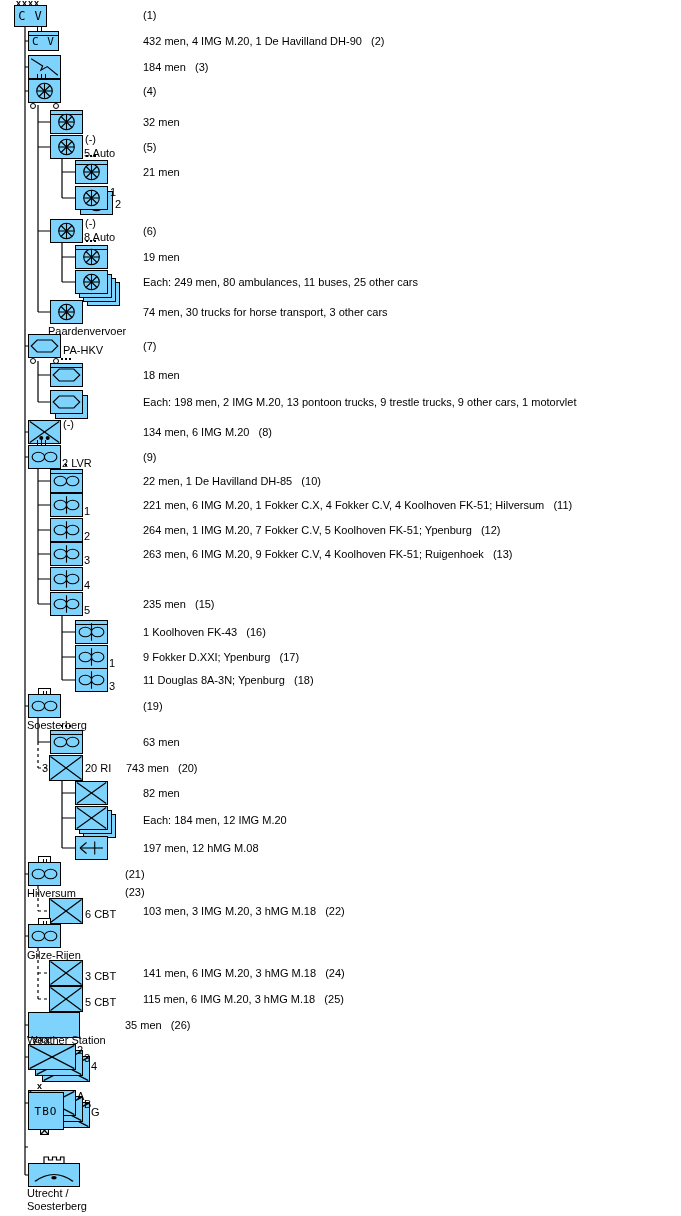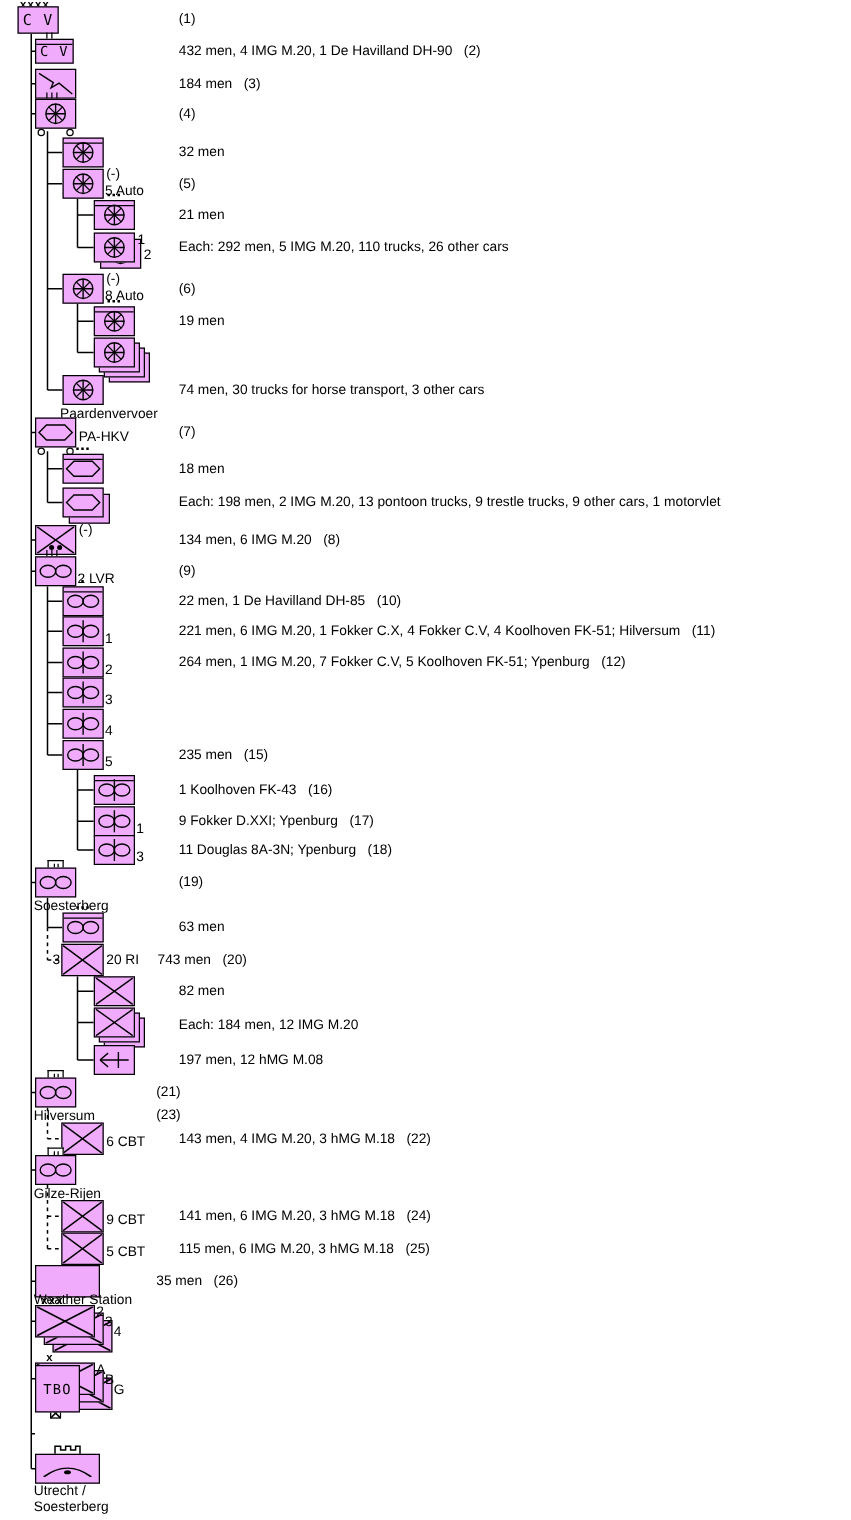--- a/index.html
+++ b/index.html
@@ -1,20 +1,20 @@
 <!DOCTYPE html>
 <html><head>
 <meta charset="utf-8">
 <style>
   html,body{margin:0;padding:0;background:#fff;}
   .canvas{position:relative;width:681px;height:1216px;background:#ffffff;
           font-family:"Liberation Sans",sans-serif;color:#000;overflow:hidden;}
   #wires{position:absolute;left:0;top:0;width:681px;height:1216px;}
   .box{position:absolute;box-sizing:border-box;width:33px;height:24px;
-       border:1px solid #000;background:#f0abfc;}
+       border:1px solid #000;background:#7dd3fc;}
   .box .sym{position:absolute;left:0;top:0;width:100%;height:100%;}
   .topbar{position:absolute;left:0;right:0;top:3px;border-top:1px solid #000;}
   .boxtext{position:absolute;inset:0;display:flex;align-items:center;justify-content:center;
            font-family:"DejaVu Sans Mono",monospace;font-size:12px;letter-spacing:1px;}
   .ann{position:absolute;font-size:11px;line-height:13px;white-space:pre;}
   .lbl{position:absolute;font-size:11px;line-height:12px;white-space:pre;}
   .echelon{position:absolute;font-size:9px;font-weight:bold;line-height:7px;letter-spacing:1px;}
   .ticks{position:absolute;display:flex;gap:3px;}
   .ticks i{display:block;width:1px;height:5px;background:#000;}
   .dots{position:absolute;display:flex;gap:2px;}
@@ -406,21 +406,21 @@
         <use href="#sym-air"></use>
       </svg>
   </div>
   <span class="lbl" style="left:27px;top:949px">Gilze-Rijen</span>
 
   <div class="box" style="left:49px;top:960px;width:34px;height:26px">
     <svg class="sym" viewBox="0 0 33 24" preserveAspectRatio="none">
         <use href="#sym-inf"></use>
       </svg>
   </div>
-  <span class="lbl" style="left:85px;top:970px">9 CBT</span>
+  <span class="lbl" style="left:85px;top:970px">3 CBT</span>
 
   <div class="box" style="left:49px;top:986px;width:34px;height:26px">
     <svg class="sym" viewBox="0 0 33 24" preserveAspectRatio="none">
         <use href="#sym-inf"></use>
       </svg>
   </div>
   <span class="lbl" style="left:85px;top:996px">5 CBT</span>
 
   <div class="box" style="left:28px;top:1012px;width:52px;height:26px"></div>
   <span class="lbl" style="left:27px;top:1034px">Weather Station</span>
@@ -489,42 +489,43 @@
   <span class="lbl" style="left:27px;top:1187px">Utrecht /</span>
   <span class="lbl" style="left:27px;top:1200px">Soesterberg</span>
 
   <div class="ann" style="left:143px;top:9px">(1)</div>
   <div class="ann" style="left:143px;top:35px">432 men, 4 IMG M.20, 1 De Havilland DH-90   (2)</div>
   <div class="ann" style="left:143px;top:61px">184 men   (3)</div>
   <div class="ann" style="left:143px;top:85px">(4)</div>
   <div class="ann" style="left:143px;top:116px">32 men</div>
   <div class="ann" style="left:143px;top:141px">(5)</div>
   <div class="ann" style="left:143px;top:166px">21 men</div>
-  <div class="ann" style="left:143px;top:192px">Each: 292 men, 5 IMG M.20, 110 trucks, 26 other cars</div>
   <div class="ann" style="left:143px;top:225px">(6)</div>
   <div class="ann" style="left:143px;top:251px">19 men</div>
+  <div class="ann" style="left:143px;top:276px">Each: 249 men, 80 ambulances, 11 buses, 25 other cars</div>
   <div class="ann" style="left:143px;top:306px">74 men, 30 trucks for horse transport, 3 other cars</div>
   <div class="ann" style="left:143px;top:340px">(7)</div>
   <div class="ann" style="left:143px;top:369px">18 men</div>
   <div class="ann" style="left:143px;top:396px">Each: 198 men, 2 IMG M.20, 13 pontoon trucks, 9 trestle trucks, 9 other cars, 1 motorvlet</div>
   <div class="ann" style="left:143px;top:426px">134 men, 6 IMG M.20   (8)</div>
   <div class="ann" style="left:143px;top:451px">(9)</div>
   <div class="ann" style="left:143px;top:475px">22 men, 1 De Havilland DH-85   (10)</div>
   <div class="ann" style="left:143px;top:499px">221 men, 6 IMG M.20, 1 Fokker C.X, 4 Fokker C.V, 4 Koolhoven FK-51; Hilversum   (11)</div>
   <div class="ann" style="left:143px;top:524px">264 men, 1 IMG M.20, 7 Fokker C.V, 5 Koolhoven FK-51; Ypenburg   (12)</div>
+  <div class="ann" style="left:143px;top:548px">263 men, 6 IMG M.20, 9 Fokker C.V, 4 Koolhoven FK-51; Ruigenhoek   (13)</div>
   <div class="ann" style="left:143px;top:598px">235 men   (15)</div>
   <div class="ann" style="left:143px;top:626px">1 Koolhoven FK-43   (16)</div>
   <div class="ann" style="left:143px;top:651px">9 Fokker D.XXI; Ypenburg   (17)</div>
   <div class="ann" style="left:143px;top:674px">11 Douglas 8A-3N; Ypenburg   (18)</div>
   <div class="ann" style="left:143px;top:700px">(19)</div>
   <div class="ann" style="left:143px;top:736px">63 men</div>
   <div class="ann" style="left:126px;top:762px">743 men   (20)</div>
   <div class="ann" style="left:143px;top:787px">82 men</div>
   <div class="ann" style="left:143px;top:814px">Each: 184 men, 12 IMG M.20</div>
   <div class="ann" style="left:143px;top:842px">197 men, 12 hMG M.08</div>
   <div class="ann" style="left:125px;top:868px">(21)</div>
-  <div class="ann" style="left:143px;top:905px">143 men, 4 IMG M.20, 3 hMG M.18   (22)</div>
+  <div class="ann" style="left:143px;top:905px">103 men, 3 IMG M.20, 3 hMG M.18   (22)</div>
   <div class="ann" style="left:125px;top:886px">(23)</div>
   <div class="ann" style="left:143px;top:967px">141 men, 6 IMG M.20, 3 hMG M.18   (24)</div>
   <div class="ann" style="left:143px;top:993px">115 men, 6 IMG M.20, 3 hMG M.18   (25)</div>
   <div class="ann" style="left:125px;top:1019px">35 men   (26)</div>
 
 </div>
 
 </body></html>

